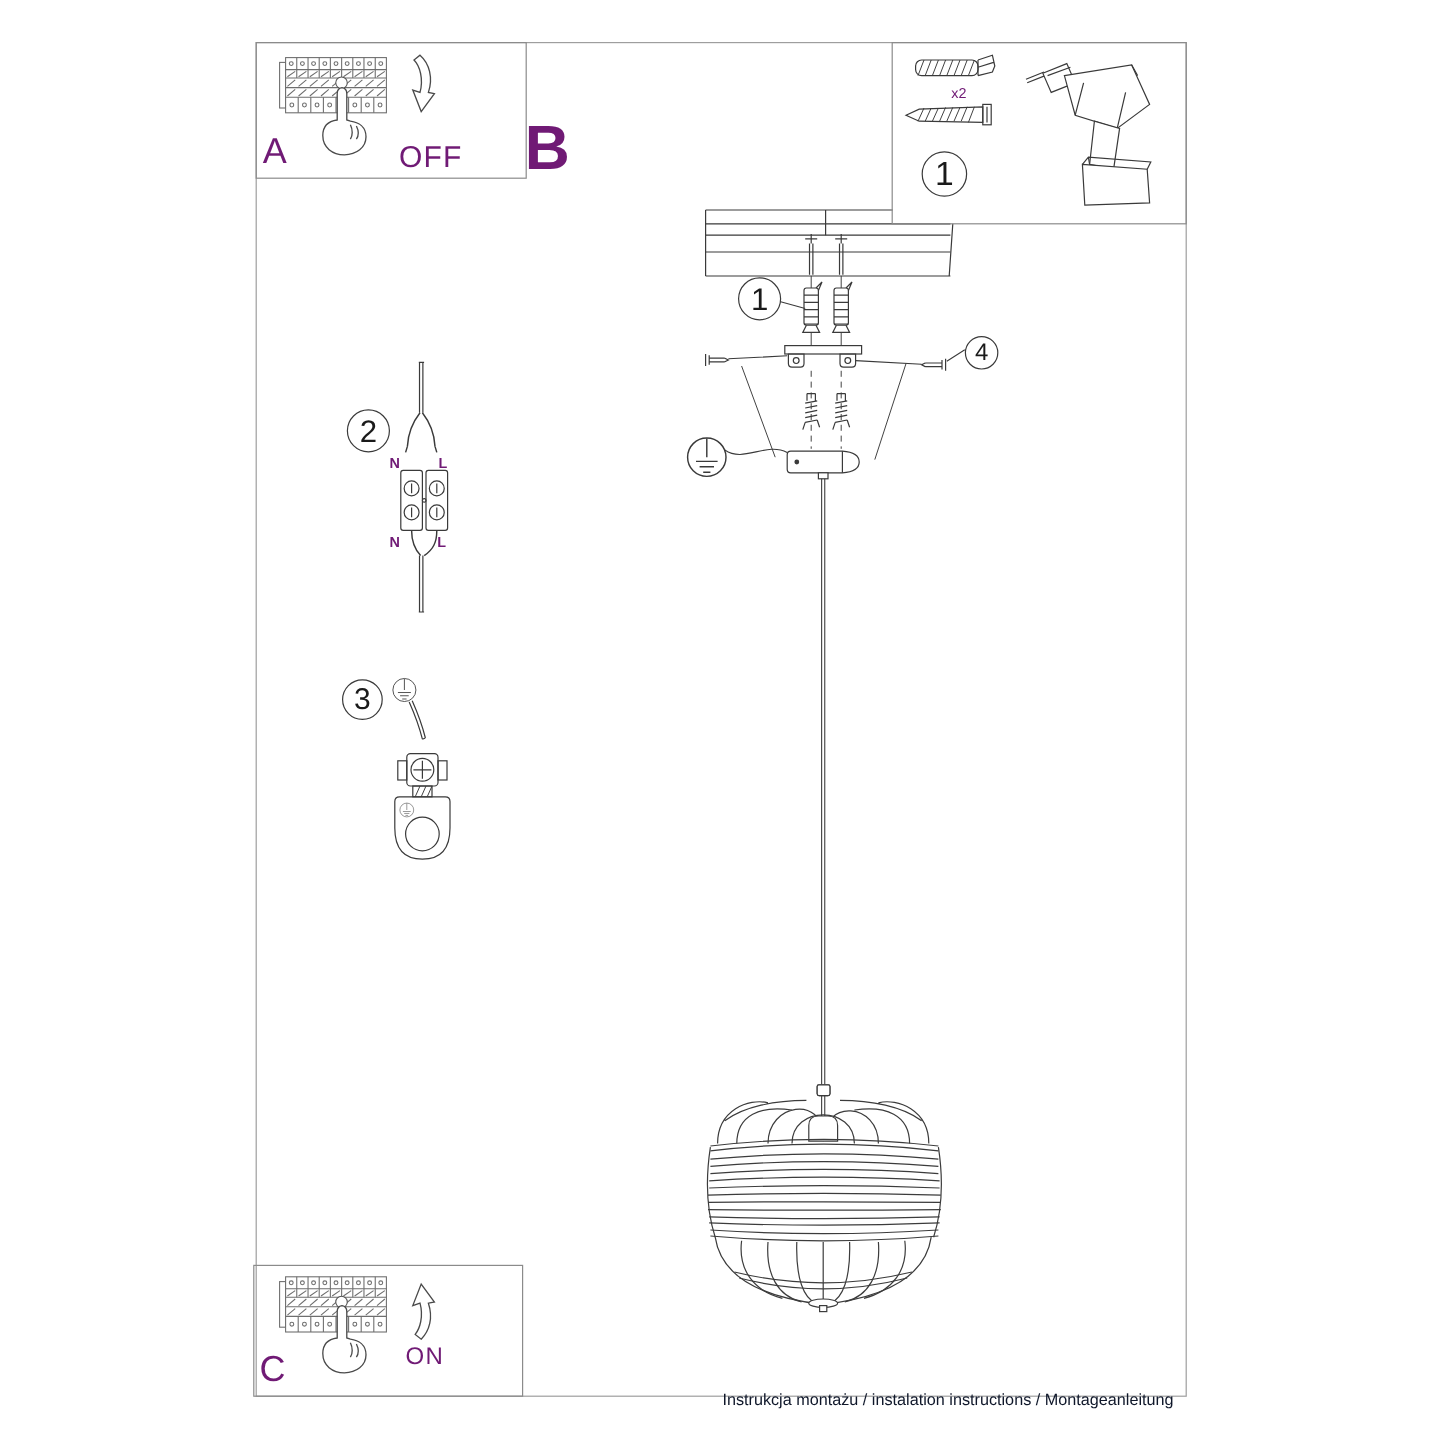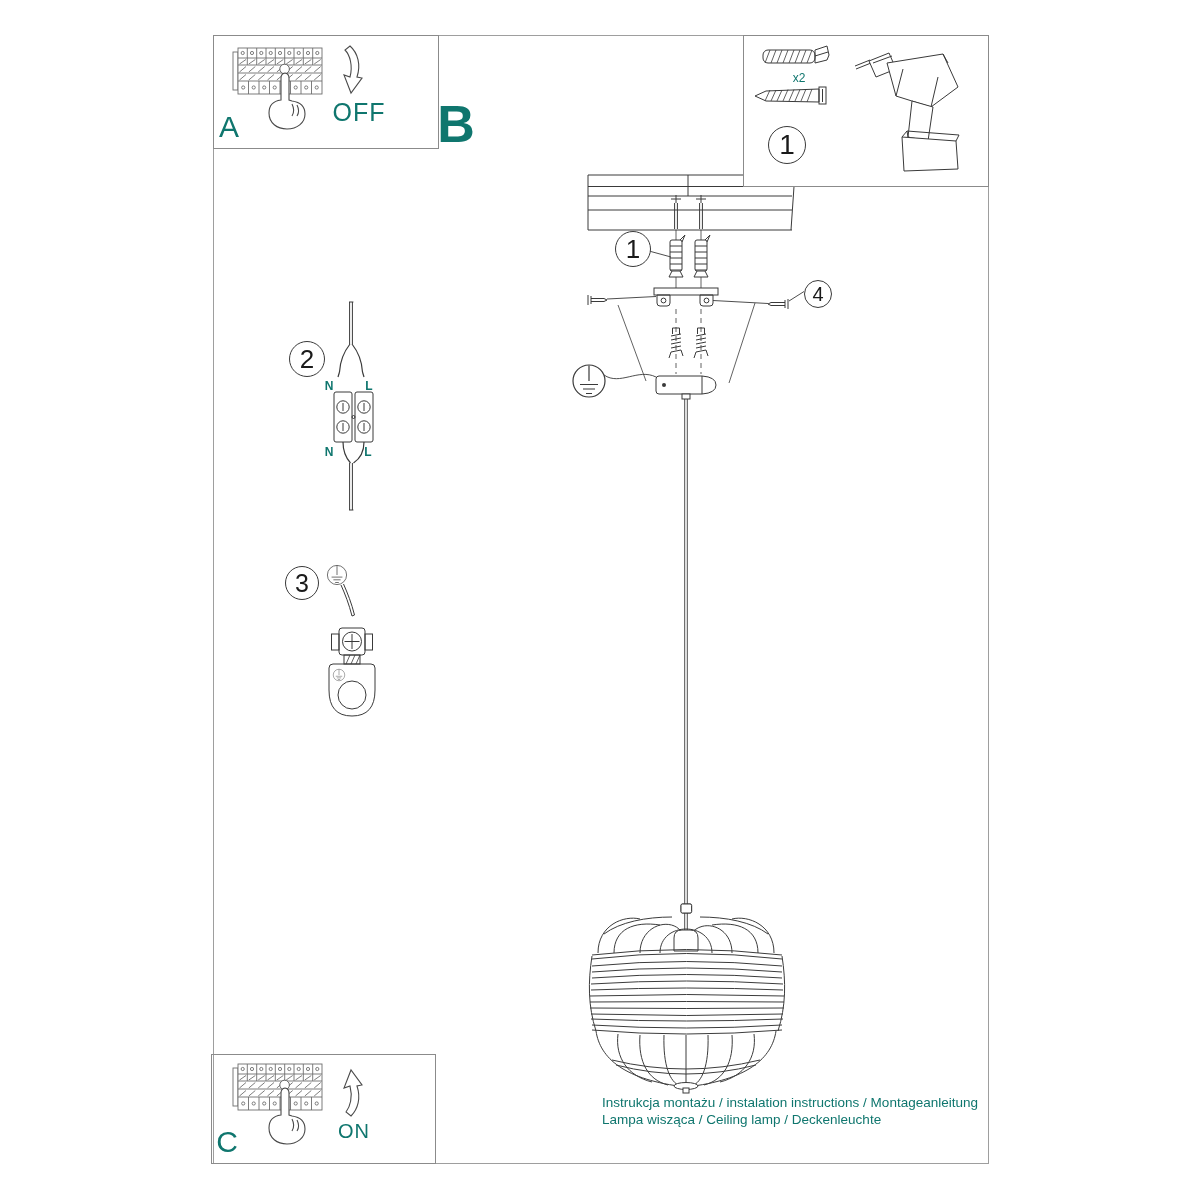--- a/index.html
+++ b/index.html
@@ -6,26 +6,26 @@
   .sheet{position:relative;width:1200px;height:1200px;background:#fff;overflow:hidden;
          font-family:"Liberation Sans",sans-serif;color:#111;}
   .sheet svg{position:absolute;left:0;top:0;z-index:1;}
   .frame{position:absolute;left:213px;top:35px;width:774px;height:1127px;
          border:1px solid #9e9e9e;z-index:2;}
   .box{position:absolute;border:1.2px solid #8b8b8b;background:transparent;z-index:3;}
   .box-a{left:213px;top:35px;width:224px;height:112px;}
   .box-kit{left:743px;top:35px;width:244px;height:150px;}
   .box-c{left:211px;top:1054px;width:223px;height:108px;}
   .lbl{position:absolute;transform:translate(-50%,-50%);z-index:4;white-space:nowrap;
-       color:#0f766e;line-height:1;}
+       color:#701a75;line-height:1;}
   .num{position:absolute;border:1.6px solid #3a3a3a;border-radius:50%;background:#fff;
        display:flex;align-items:center;justify-content:center;z-index:4;color:#1a1a1a;
        line-height:1;}
-  .footer{position:absolute;left:602px;top:1094px;z-index:4;font-size:13.5px;
-          line-height:17px;color:#0f766e;}
+  .footer{position:absolute;left:602px;top:1158px;z-index:4;font-size:13.5px;
+          line-height:17px;color:#0f172a;}
   .footer span{display:block;}
 </style>
 </head>
 <body>
 
 <div class="sheet">
 
 <svg width="1200" height="1200" viewBox="0 0 1200 1200">
 <defs>
   <g id="gsym" fill="none" stroke="#3a3a3a" stroke-width="1.2">
@@ -210,35 +210,34 @@
   <path d="M902,137 L907,131 L959,135 L956,141 M907,131 L908,137" fill="none"></path>
 </g>
 </svg>
 
 <div class="frame"></div>
 <div class="box box-a"></div>
 <div class="box box-kit"></div>
 <div class="box box-c"></div>
 
 <span class="lbl" style="left:229px;top:127px;font-size:30px;">A</span>
-<span class="lbl" style="left:359px;top:112px;font-size:25px;letter-spacing:1px;">OFF</span>
+<span class="lbl" style="left:359px;top:132px;font-size:25px;letter-spacing:1px;">OFF</span>
 <span class="lbl" style="left:456px;top:124px;font-size:52px;font-weight:700;">B</span>
 <span class="lbl" style="left:227px;top:1142px;font-size:30px;">C</span>
 <span class="lbl" style="left:354px;top:1131px;font-size:20px;letter-spacing:1px;">ON</span>
 <span class="lbl" style="left:799px;top:78px;font-size:12px;">x2</span>
 
 <span class="lbl" style="left:329px;top:386px;font-size:12px;font-weight:600;">N</span>
 <span class="lbl" style="left:369px;top:386px;font-size:12px;font-weight:600;">L</span>
 <span class="lbl" style="left:329px;top:452px;font-size:12px;font-weight:600;">N</span>
 <span class="lbl" style="left:368px;top:452px;font-size:12px;font-weight:600;">L</span>
 
 <div class="num" style="left:768px;top:126px;width:36px;height:36px;font-size:28px;">1</div>
 <div class="num" style="left:615px;top:231px;width:34px;height:34px;font-size:26px;">1</div>
 <div class="num" style="left:804px;top:280px;width:26px;height:26px;font-size:20px;">4</div>
 <div class="num" style="left:289px;top:341px;width:34px;height:34px;font-size:26px;">2</div>
 <div class="num" style="left:285px;top:566px;width:32px;height:32px;font-size:25px;">3</div>
 
 <div class="footer">
   <span>Instrukcja montażu / instalation instructions / Montageanleitung</span>
-  <span>Lampa wisząca / Ceiling lamp / Deckenleuchte</span>
 </div>
 
 </div>
 
 </body></html>

